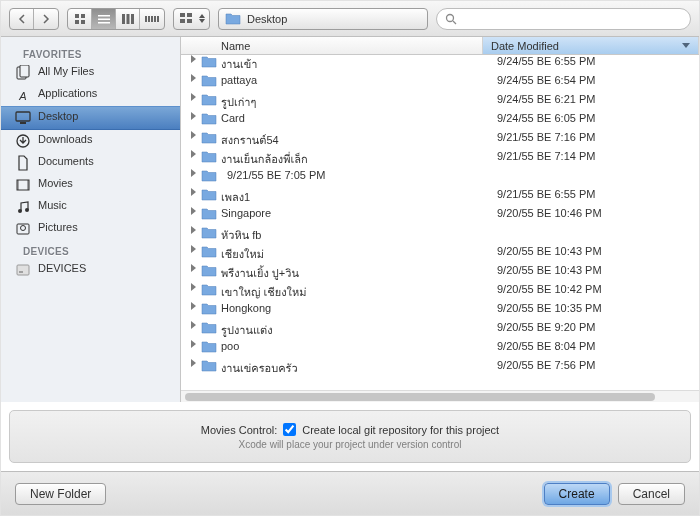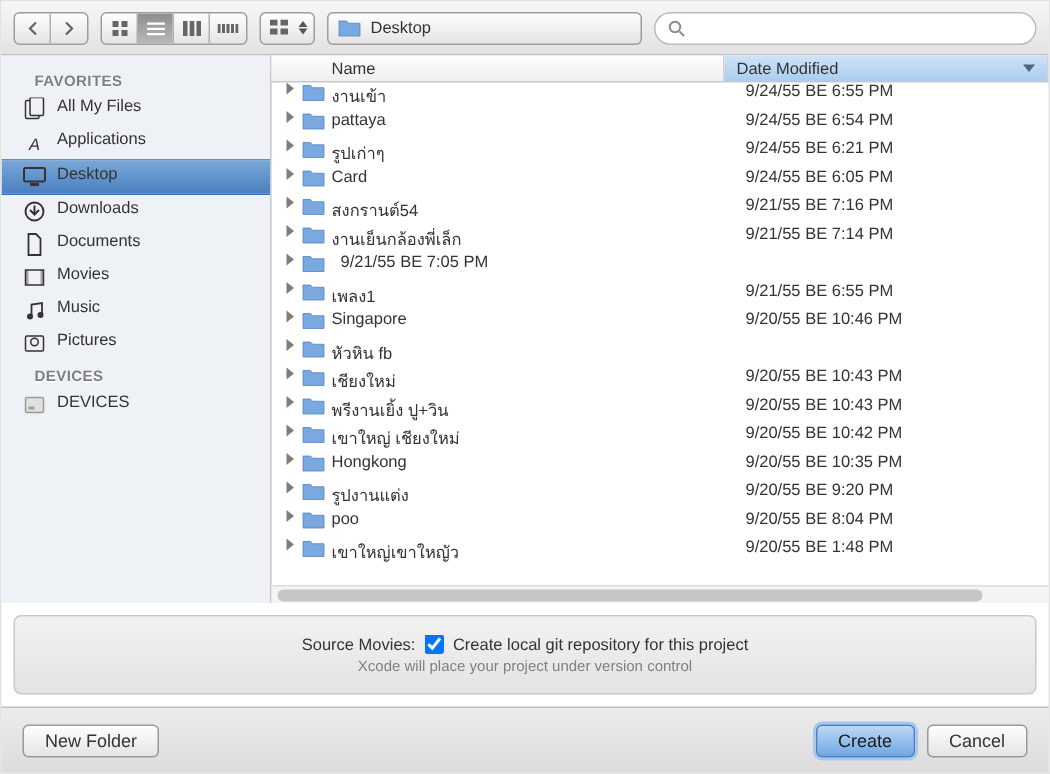--- a/index.html
+++ b/index.html
@@ -390,34 +390,34 @@
             <span class="fname">poo</span>
             <span class="fdate">9/20/55 BE 8:04 PM</span>
           </div>
           <div class="row">
             <span class="disc"></span>
             <span class="fico">
               <svg width="16" height="13" viewBox="0 0 16 13">
                 <path d="M1 2h5l1.5 1.5H15V12H1z" fill="#79a9e0" stroke="#4f7fb8" stroke-width="0.5"></path>
               </svg>
             </span>
-            <span class="fname">เขาใหญ่เขาใหญัว</span>
-            <span class="fdate">9/20/55 BE 1:48 PM</span>
+            <span class="fname">งานเข่ครอบครัว</span>
+            <span class="fdate">9/20/55 BE 7:56 PM</span>
           </div>
         </div>
       <div class="scrollbar">
           <div class="thumb"></div>
         </div>
     </div>
   </div>
 
   <div class="bottom-panel">
     <div class="inner">
       <div class="sc-row">
-        <span style="font-weight:normal;color:#333">Source Movies:</span>
+        <span style="font-weight:normal;color:#333">Movies Control:</span>
         <input type="checkbox" checked="" style="">
         <span>Create local git repository for this project</span>
       </div>
       <div class="sc-note">Xcode will place your project under version control</div>
     </div>
   </div>
 
   <div class="footer">
     <button class="push">New Folder</button>
     <div class="spacer"></div>

